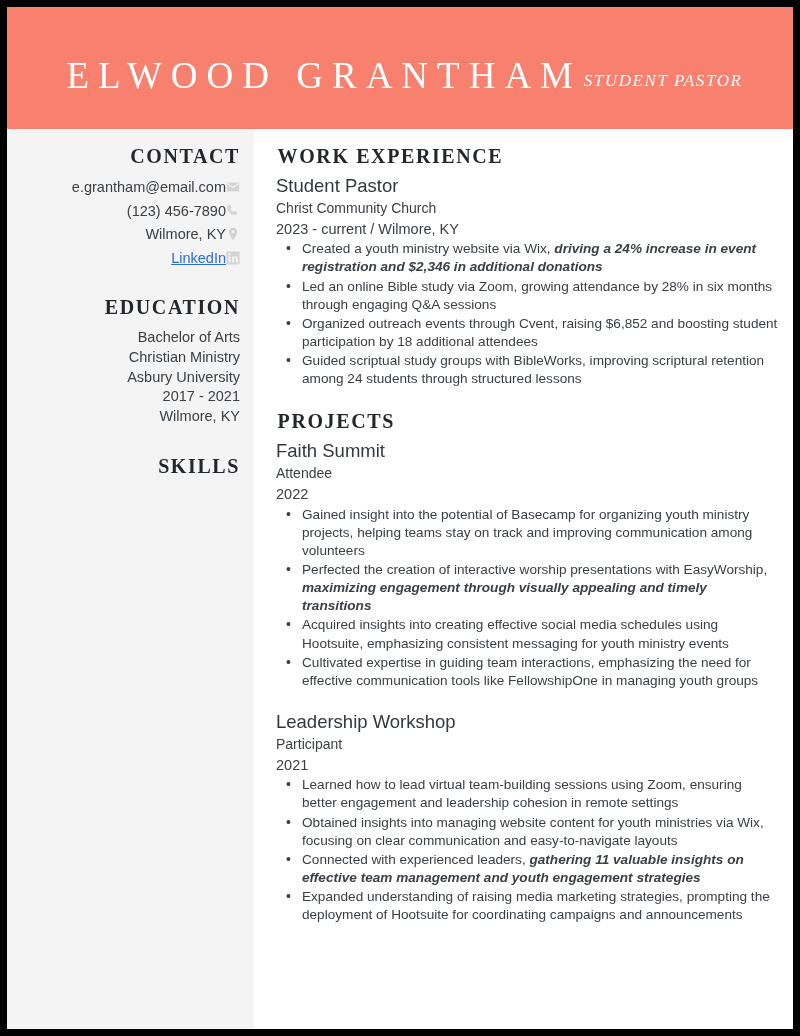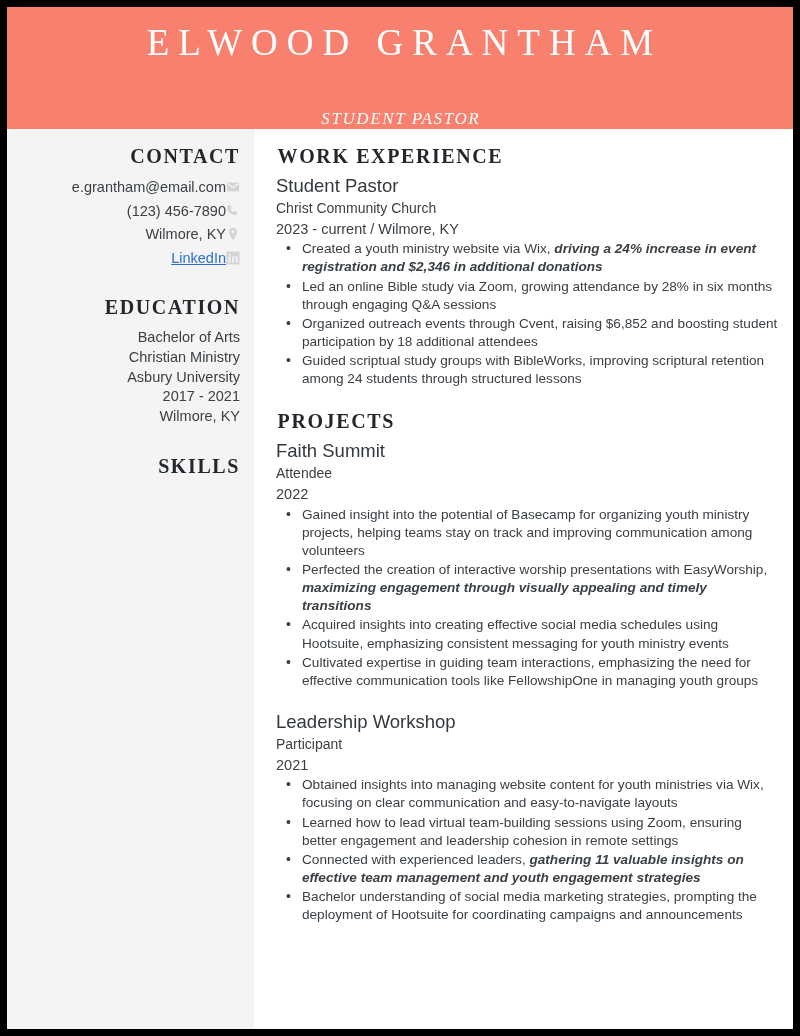--- a/index.html
+++ b/index.html
@@ -19,23 +19,23 @@
     height: 1022px;
     background: #ffffff;
     overflow: hidden;
   }
 
   
   .banner {
     background: #F8806F;
     height: 122px;
     display: flex;
-    flex-direction: column;
+    flex-direction: row;
     align-items: center;
-    justify-content: space-between;
+    justify-content: center;
     padding-top: 16px;
   }
   .banner-name {
     font-family: "Liberation Serif", serif;
     font-size: 37px;
     font-weight: 400;
     color: #ffffff;
     letter-spacing: 9px;
     text-indent: 9px;
     line-height: 1.1;
@@ -268,24 +268,24 @@
                 <li><span>Perfected the creation of interactive worship presentations with EasyWorship, </span><span class="em">maximizing engagement through visually appealing and timely transitions</span></li>
                 <li><span>Acquired insights into creating effective social media schedules using Hootsuite, emphasizing consistent messaging for youth ministry events</span></li>
                 <li><span>Cultivated expertise in guiding team interactions, emphasizing the need for effective communication tools like FellowshipOne in managing youth groups</span></li>
               </ul>
             </div>
             <div class="entry proj-gap">
               <div class="entry-title">Leadership Workshop</div>
               <div class="entry-sub">Participant</div>
               <div class="entry-meta">2021</div>
               <ul class="bullets">
+                <li><span>Learned how to lead virtual team-building sessions using Zoom, ensuring better engagement and leadership cohesion in remote settings</span></li>
                 <li><span>Obtained insights into managing website content for youth ministries via Wix, focusing on clear communication and easy-to-navigate layouts</span></li>
-                <li><span>Learned how to lead virtual team-building sessions using Zoom, ensuring better engagement and leadership cohesion in remote settings</span></li>
                 <li><span>Connected with experienced leaders, </span><span class="em">gathering 11 valuable insights on effective team management and youth engagement strategies</span></li>
-                <li><span>Bachelor understanding of social media marketing strategies, prompting the deployment of Hootsuite for coordinating campaigns and announcements</span></li>
+                <li><span>Expanded understanding of raising media marketing strategies, prompting the deployment of Hootsuite for coordinating campaigns and announcements</span></li>
               </ul>
             </div>
           </div>
       </div>
 
     </div>
 
   </div>
 </div>
 

